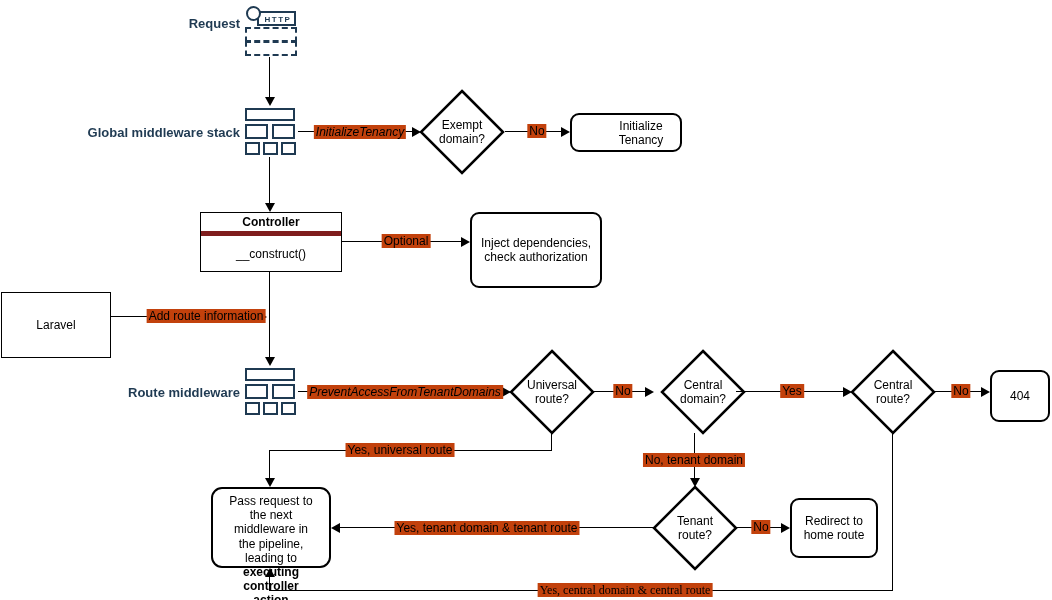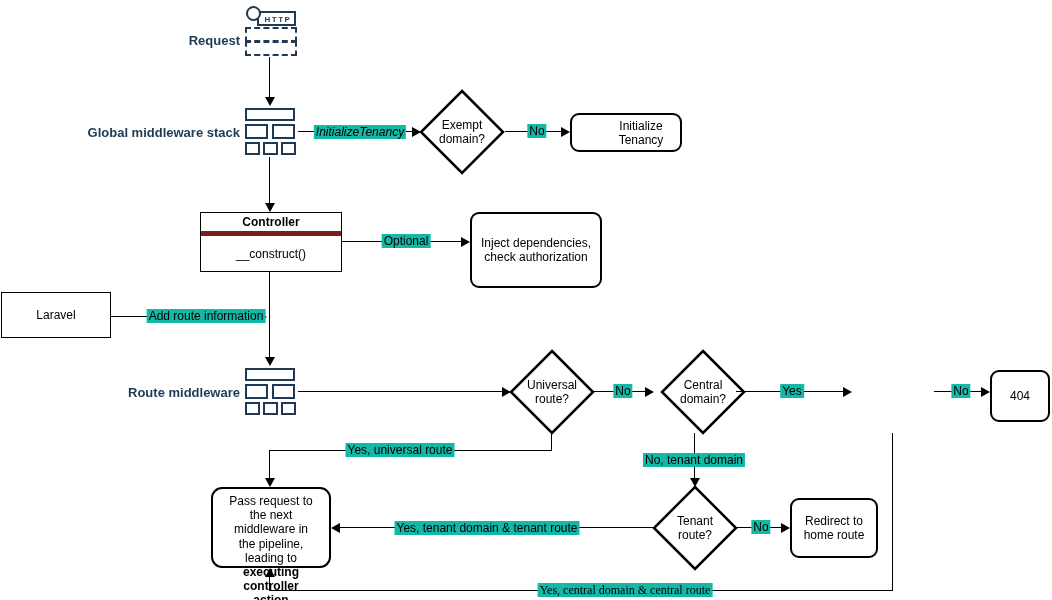--- a/index.html
+++ b/index.html
@@ -10,21 +10,21 @@
   
   .hl{position:absolute;height:1px;background:#000;}
   .vl{position:absolute;width:1px;background:#000;}
   .ah{position:absolute;width:0;height:0;border-style:solid;border-color:transparent;}
   .ah-d{border-width:9px 5px 0 5px;border-top-color:#000;}
   .ah-r{border-width:5px 0 5px 9px;border-left-color:#000;}
   .ah-l{border-width:5px 9px 5px 0;border-right-color:#000;}
   .ah-u{border-width:0 5px 9px 5px;border-bottom-color:#000;}
 
   
-  .elabel{position:absolute;transform:translate(-50%,-50%);background:#14b8a6;
+  .elabel{position:absolute;transform:translate(-50%,-50%);background:#c2410c;
           font-size:12px;line-height:14px;padding:0 2px;white-space:nowrap;}
   .it{font-style:italic;}
 
   
   .nlabel{position:absolute;transform:translate(-100%,-50%);font-weight:bold;
           font-size:13px;white-space:nowrap;color:#1f3a52;}
 
   
   .rbox{position:absolute;border:2px solid #000;border-radius:9px;background:#fff;
         display:flex;align-items:center;justify-content:center;text-align:center;
@@ -48,21 +48,21 @@
   .dashrect{position:absolute;border:2px dashed #1f3a52;background:#fff;}
   .circ{position:absolute;width:15px;height:15px;border:2px solid #1f3a52;border-radius:50%;background:#fff;z-index:2;}
   .httptxt{position:absolute;font-size:8px;letter-spacing:1.5px;font-weight:600;color:#1f3a52;
            display:flex;align-items:center;justify-content:center;}
 </style>
 </head>
 <body>
 
 <div id="canvas">
 
-  <div class="nlabel" style="left:240px;top:40px;">Request</div>
+  <div class="nlabel" style="left:240px;top:23px;">Request</div>
   <div>
     <div class="navyrect" style="left:257px;top:11px;width:39px;height:15px;"></div>
     <div class="httptxt" style="left:261px;top:13px;width:34px;height:12px;">HTTP</div>
     <div class="circ" style="left:246px;top:6px;"></div>
     <div class="dashrect" style="left:245px;top:27px;width:52px;height:15px;"></div>
     <div class="dashrect" style="left:245px;top:41px;width:52px;height:15px;"></div>
   </div>
 
   <div class="vl" style="left:269px;top:57px;height:40px;"></div>
   <div class="ah ah-d" style="left:265px;top:97px;"></div>
@@ -101,41 +101,42 @@
     <div class="umltitle">Controller</div>
     <div class="umlbody">__construct()</div>
   </div>
 
   <div class="hl" style="left:342px;top:241px;width:119px;"></div>
   <div class="ah ah-r" style="left:461px;top:237px;"></div>
   <div class="elabel" style="left:406px;top:241px;">Optional</div>
 
   <div class="rbox" style="left:470px;top:212px;width:132px;height:76px;">Inject dependencies, check authorization</div>
 
-  <div class="sbox" style="left:1px;top:292px;width:110px;height:46px;">Laravel</div>
+  <div class="sbox" style="left:1px;top:292px;width:110px;height:66px;">Laravel</div>
 
   <div class="hl" style="left:111px;top:316px;width:147px;"></div>
   <div class="ah ah-r" style="left:258px;top:312px;"></div>
   <div class="elabel" style="left:206px;top:316px;">Add route information</div>
 
   <div class="vl" style="left:269px;top:272px;height:85px;"></div>
   <div class="ah ah-d" style="left:265px;top:357px;"></div>
 
   <div class="nlabel" style="left:240px;top:392px;">Route middleware</div>
   <div>
     <div class="navyrect" style="left:245px;top:368px;width:50px;height:13px;"></div>
     <div class="navyrect" style="left:245px;top:384px;width:23px;height:15px;"></div>
     <div class="navyrect" style="left:272px;top:384px;width:23px;height:15px;"></div>
     <div class="navyrect" style="left:245px;top:402px;width:15px;height:13px;"></div>
     <div class="navyrect" style="left:263px;top:402px;width:15px;height:13px;"></div>
     <div class="navyrect" style="left:281px;top:402px;width:15px;height:13px;"></div>
   </div>
 
   <div class="hl" style="left:298px;top:391px;width:204px;"></div>
   <div class="ah ah-r" style="left:502px;top:387px;"></div>
+  <div class="elabel it" style="left:405px;top:392px;">PreventAccessFromTenantDomains</div>
 
   <div class="diamond" style="left:509px;top:349px;">
     <svg width="86" height="86" viewBox="0 0 86 86">
       <polygon points="43,2 84,43 43,84 2,43" fill="#ffffff" stroke="#000000" stroke-width="2.5"></polygon>
     </svg>
     <div class="dtext">Universal route?</div>
   </div>
 
   <div class="hl" style="left:593px;top:391px;width:52px;"></div>
   <div class="ah ah-r" style="left:645px;top:387px;"></div>
@@ -145,20 +146,26 @@
     <svg width="86" height="86" viewBox="0 0 86 86">
       <polygon points="43,2 84,43 43,84 2,43" fill="#ffffff" stroke="#000000" stroke-width="2.5"></polygon>
     </svg>
     <div class="dtext">Central domain?</div>
   </div>
 
   <div class="hl" style="left:736px;top:391px;width:107px;"></div>
   <div class="ah ah-r" style="left:843px;top:387px;"></div>
   <div class="elabel" style="left:792px;top:391px;">Yes</div>
 
+  <div class="diamond" style="left:850px;top:349px;">
+    <svg width="86" height="86" viewBox="0 0 86 86">
+      <polygon points="43,2 84,43 43,84 2,43" fill="#ffffff" stroke="#000000" stroke-width="2.5"></polygon>
+    </svg>
+    <div class="dtext">Central route?</div>
+  </div>
 
   <div class="hl" style="left:934px;top:391px;width:47px;"></div>
   <div class="ah ah-r" style="left:981px;top:387px;"></div>
   <div class="elabel" style="left:961px;top:391px;">No</div>
 
   <div class="rbox" style="left:990px;top:370px;width:60px;height:52px;">404</div>
 
   <div class="vl" style="left:551px;top:433px;height:17px;"></div>
   <div class="hl" style="left:269px;top:450px;width:283px;"></div>
   <div class="vl" style="left:269px;top:450px;height:28px;"></div>

